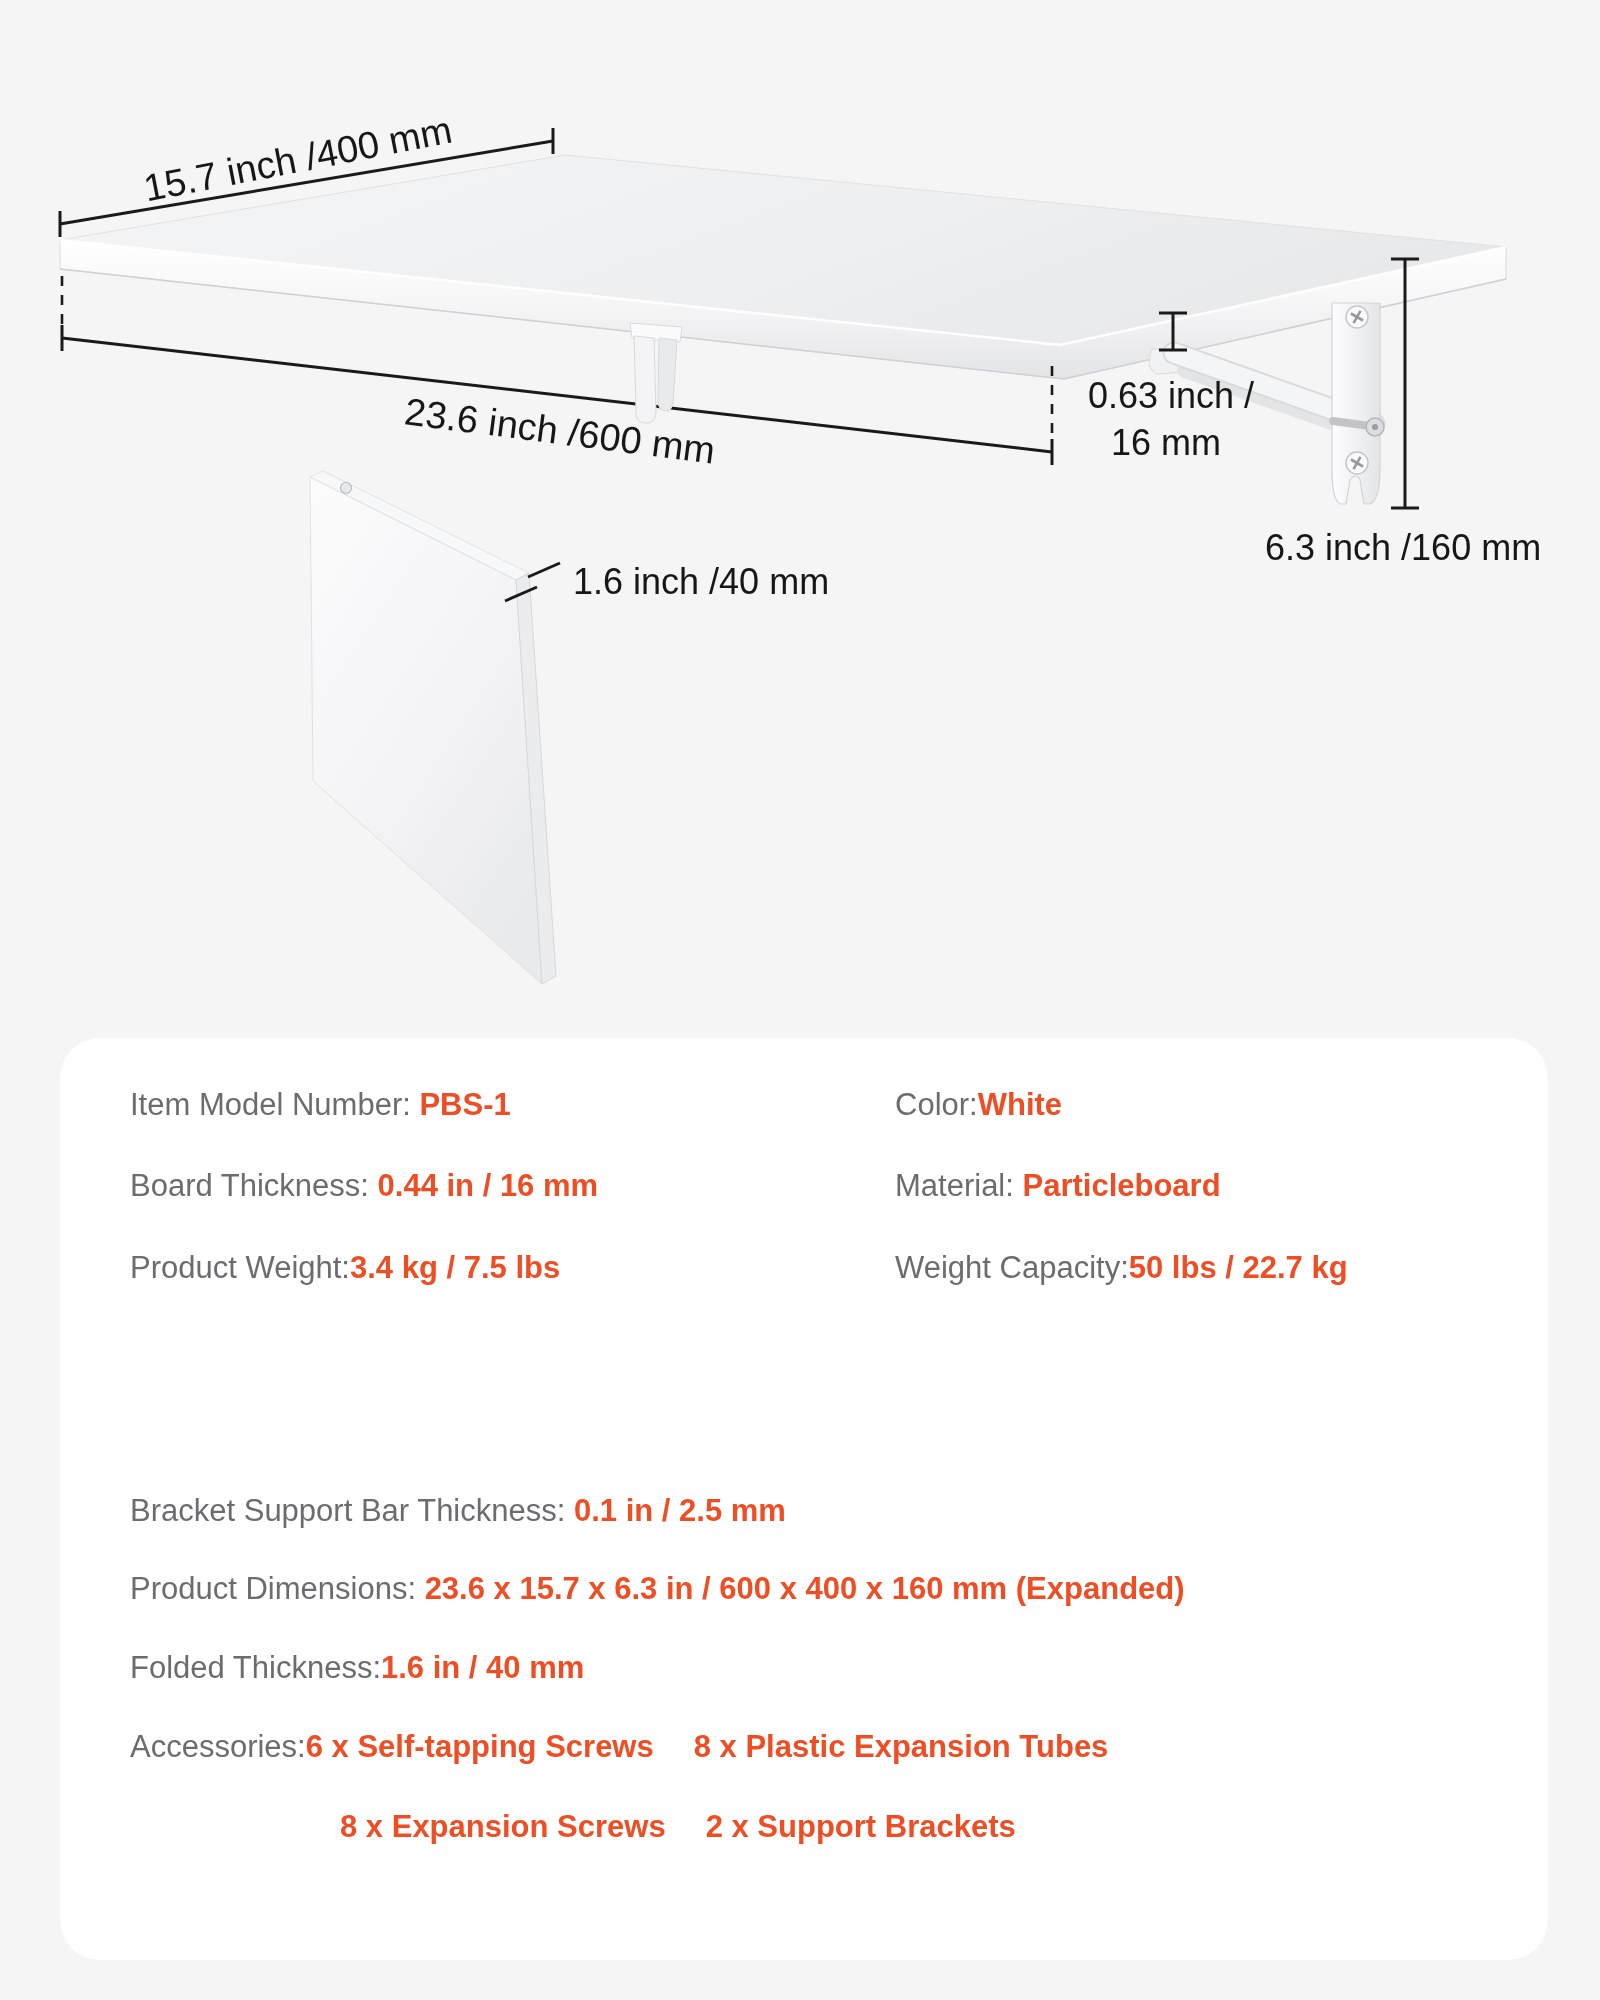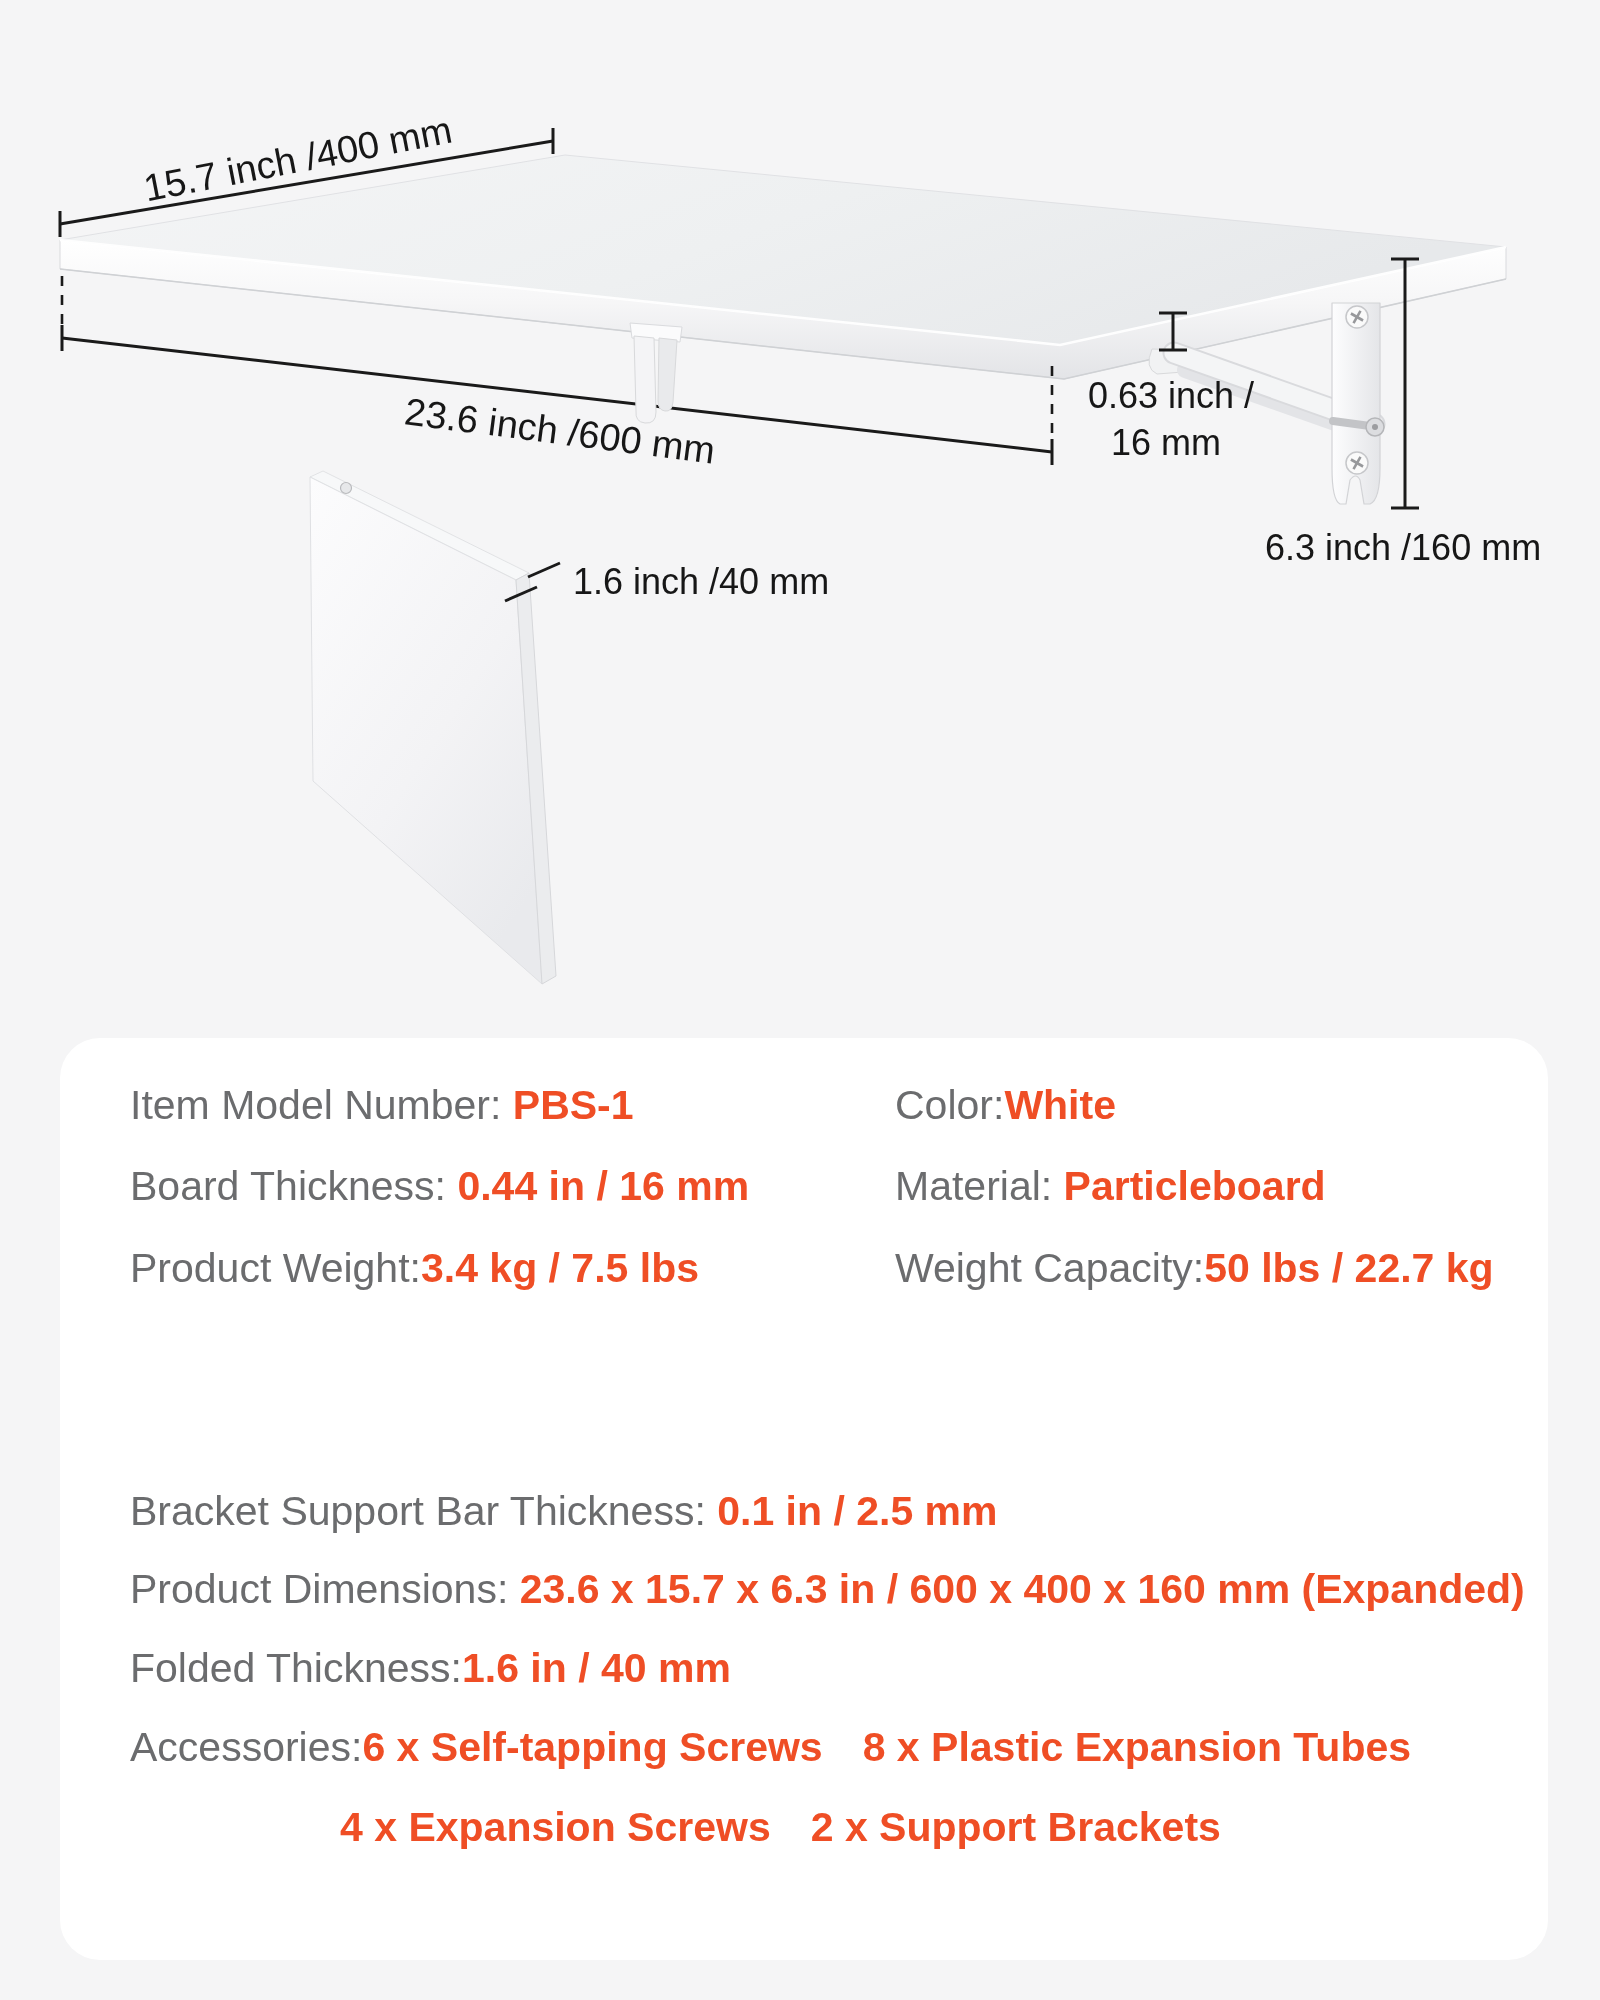--- a/index.html
+++ b/index.html
@@ -14,21 +14,21 @@
     font-family:"Liberation Sans", sans-serif;
     fill:#171717;
   }
   .dim-line{stroke:#1A1A1A;stroke-width:3;fill:none;}
   .dim-dash{stroke:#1A1A1A;stroke-width:2.6;fill:none;stroke-dasharray:10 9;}
   .spec-panel{
     position:absolute;left:60px;top:1038px;width:1488px;height:922px;
     background:#FFFFFF;border-radius:40px;
   }
   .row{
-    position:absolute;font-size:41px;line-height:42px;white-space:nowrap;text-align:center;
+    position:absolute;font-size:31px;line-height:42px;white-space:nowrap;text-align:center;
   }
   .lab{color:#6B6C6E;font-weight:400;}
   .val{color:#EF4E25;font-weight:700;}
   .gap{margin-left:40px;}
 </style>
 </head>
 <body>
 
 <svg id="diagram" width="1600" height="1040" viewBox="0 0 1600 1040">
   <defs>
@@ -169,17 +169,17 @@
 
   <div class="row" style="left:70px;top:609px">
     <span class="lab">Folded Thickness:</span><span class="val">1.6 in / 40 mm</span>
   </div>
 
   <div class="row" style="left:70px;top:688px">
     <span class="lab">Accessories:</span><span class="val">6 x Self-tapping Screws</span><span class="val gap">8 x Plastic Expansion Tubes</span>
   </div>
 
   <div class="row" style="left:280px;top:768px">
-    <span class="val">4 x Expansion Screws</span><span class="val gap">2 x Support Brackets</span>
+    <span class="val">8 x Expansion Screws</span><span class="val gap">2 x Support Brackets</span>
   </div>
 
 
 </div>
 
 </body></html>

